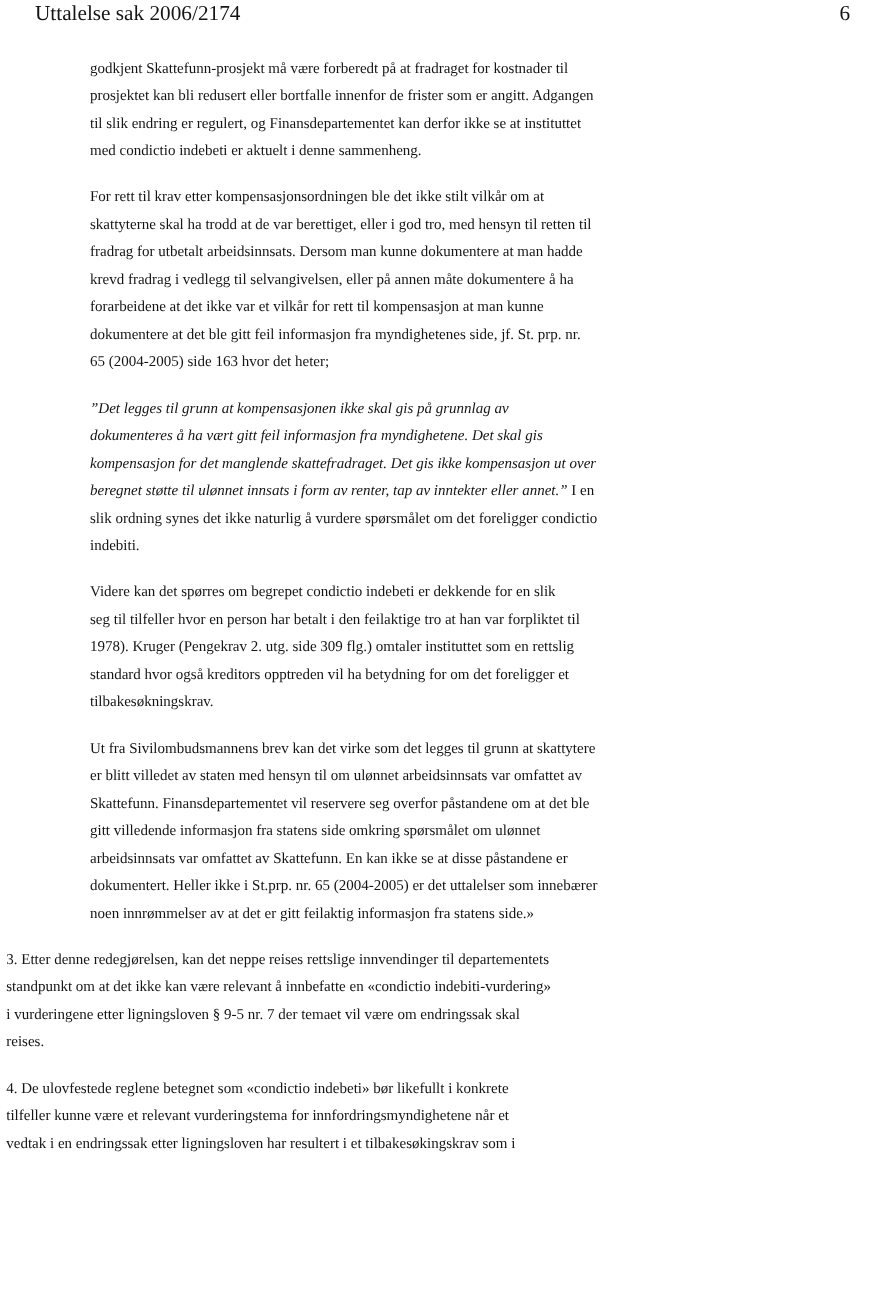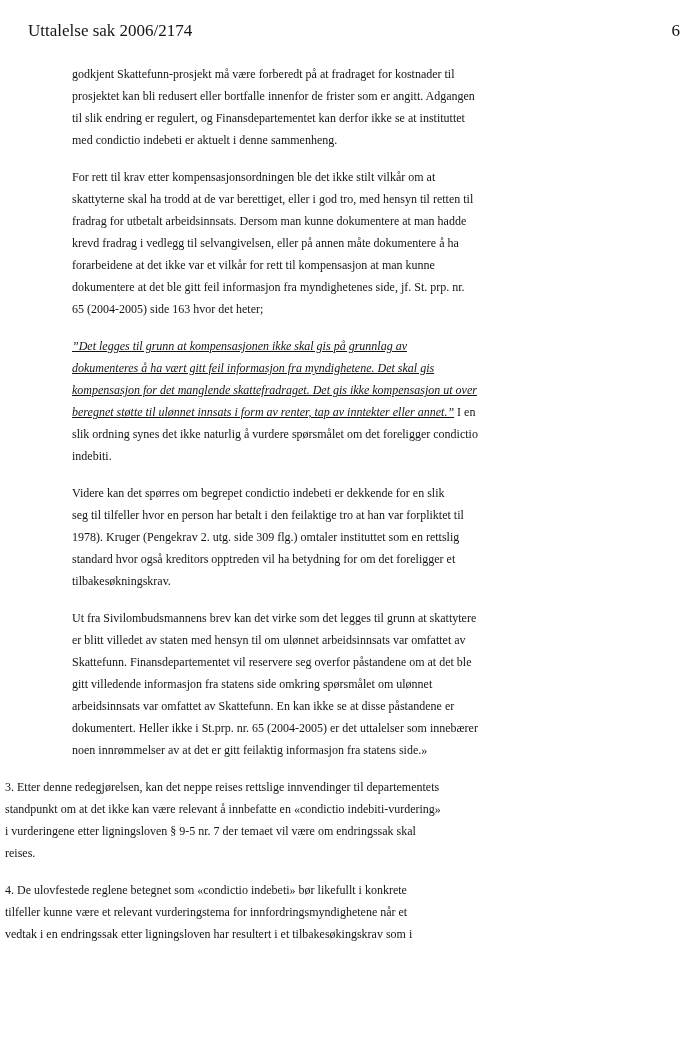--- a/index.html
+++ b/index.html
@@ -11,21 +11,21 @@
     width: 700px;
     height: 1046px;
     overflow: hidden;
     font-family: "Liberation Serif", "DejaVu Serif", serif;
     color: #141414;
   }
   .page {
     box-sizing: border-box;
     width: 700px;
     height: 1046px;
-    padding: 20px 20px 0 5px;
+    padding: 0 20px 0 5px;
     background: #ffffff;
   }
   .doc-header {
     display: flex;
     justify-content: space-between;
     align-items: baseline;
     font-size: 17px;
     line-height: 22px;
     margin-left: 23px;
   }
@@ -39,21 +39,20 @@
     white-space: nowrap;
   }
   .para.indent {
     margin-left: 67px;
   }
   .line {
     height: 22px;
   }
   .italic {
     font-style: italic;
-    text-decoration: underline;
   }
 </style>
 </head>
 <body>
 
 <div class="page">
   <div class="doc-header">
     <span>Uttalelse sak 2006/2174</span>
     <span>6</span>
   </div>

